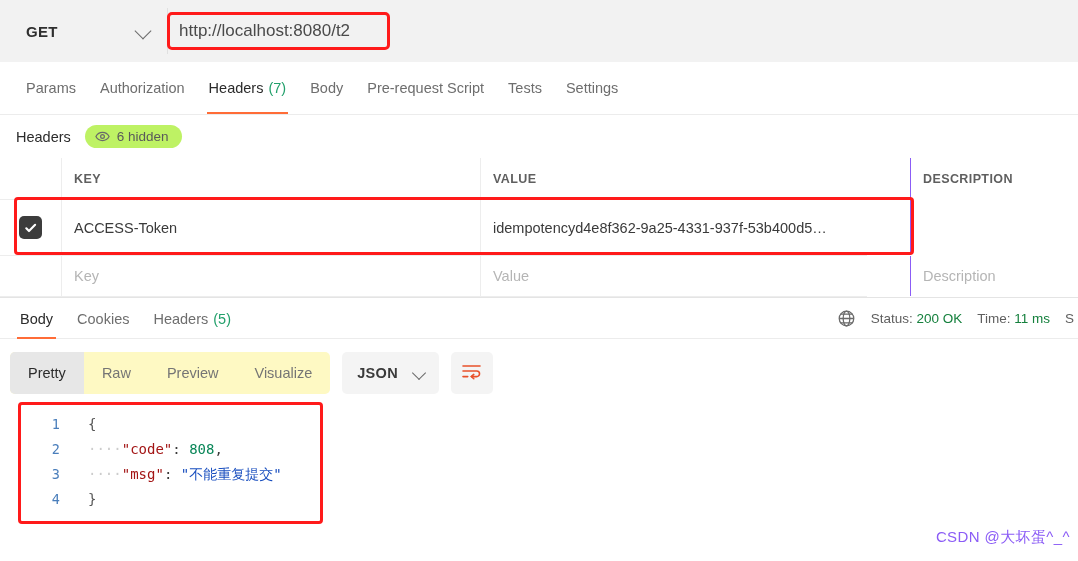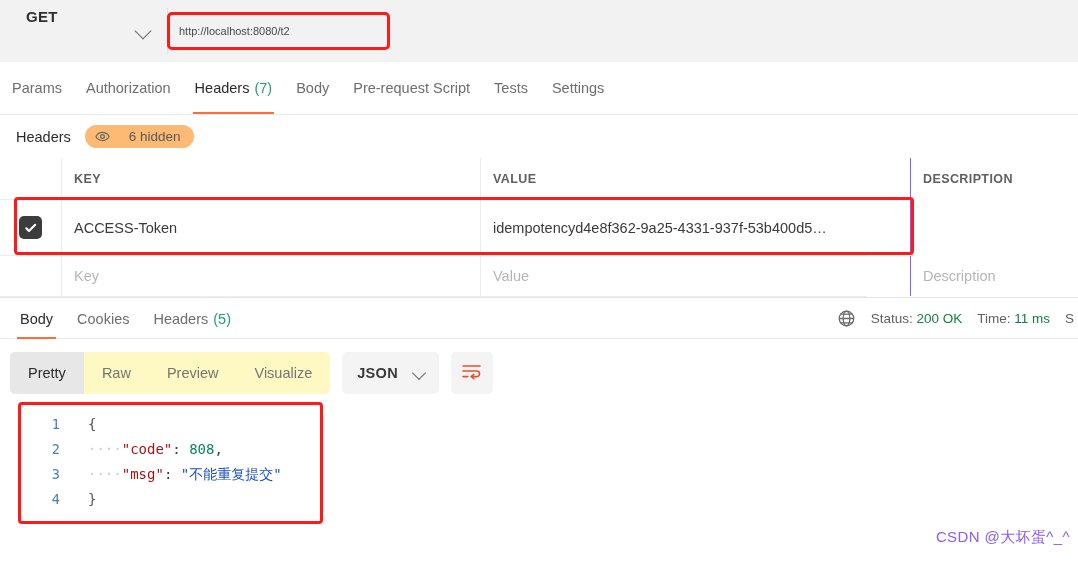--- a/index.html
+++ b/index.html
@@ -13,59 +13,59 @@
   }
   .app{position:relative;width:1078px;height:561px;}
 
   
   .urlbar{
     position:absolute;left:0;top:0;width:1078px;height:62px;
     background:#f2f2f2;border-bottom:1px solid #e4e4e4;
   }
   .method-box{
     position:absolute;left:8px;top:8px;width:160px;height:46px;
-    display:flex;align-items:flex-start;
+    display:flex;align-items:center;
     border-right:1px solid #e0e0e0;
     box-sizing:border-box;
   }
   .method-label{font-size:15px;font-weight:bold;color:#2f2f2f;margin-left:18px;letter-spacing:.3px;}
   .method-caret{position:absolute;right:18px;top:16px;}
   .caret{display:inline-block;width:11px;height:11px;border-right:1.6px solid #6b6b6b;border-bottom:1.6px solid #6b6b6b;transform:rotate(45deg);}
   .url-input-wrap{
     position:absolute;left:167px;top:12px;width:223px;height:38px;
     border:3.5px solid #ff1a1a;border-radius:5px;background:#f2f2f2;
     box-sizing:border-box;display:flex;align-items:center;
   }
-  .url-text{margin-left:9px;font-size:11px;color:#4a4a4a;}
+  .url-text{margin-left:9px;font-size:17px;color:#4a4a4a;}
 
   
   .req-tabs{
     position:absolute;left:0;top:62px;width:1078px;height:53px;
     background:#ffffff;border-bottom:1px solid #ececec;
-    display:flex;align-items:center;box-sizing:border-box;
+    display:flex;align-items:center;padding-left:14px;box-sizing:border-box;
   }
   .rtab{
     position:relative;height:52px;display:flex;align-items:center;
     padding:0 12px;font-size:14.5px;color:#6e6e6e;cursor:pointer;white-space:nowrap;
   }
   .rtab.active{color:#2b2b2b;}
   .rtab.active:after{
     content:"";position:absolute;left:10px;right:10px;bottom:0;height:2.5px;background:#ff6c37;
   }
   .cnt{color:#22a06b;margin-left:5px;}
 
   
   .subbar{
     position:absolute;left:0;top:115px;width:1078px;height:43px;
     background:#fff;display:flex;align-items:center;padding-left:16px;box-sizing:border-box;
   }
   .subbar-title{font-size:14.5px;color:#2b2b2b;margin-right:14px;}
   .hidden-chip{
-    display:flex;align-items:center;gap:19px;
-    background:#fdba74;border-radius:13px;padding:4px 13px 4px 10px;
+    display:flex;align-items:center;gap:7px;
+    background:#bef264;border-radius:13px;padding:4px 13px 4px 10px;
     font-size:13.5px;color:#5a5a5a;cursor:pointer;
   }
   .eye{width:15px;height:15px;display:block;}
 
   
   .tbl{position:absolute;left:0;top:158px;width:1078px;}
   .trow{display:flex;width:867px;box-sizing:border-box;border-bottom:1px solid #ededed;}
   .thead{height:42px;background:#fff;}
   .thead .cell{
     font-size:12.5px;font-weight:bold;color:#5f5f5f;letter-spacing:.4px;

